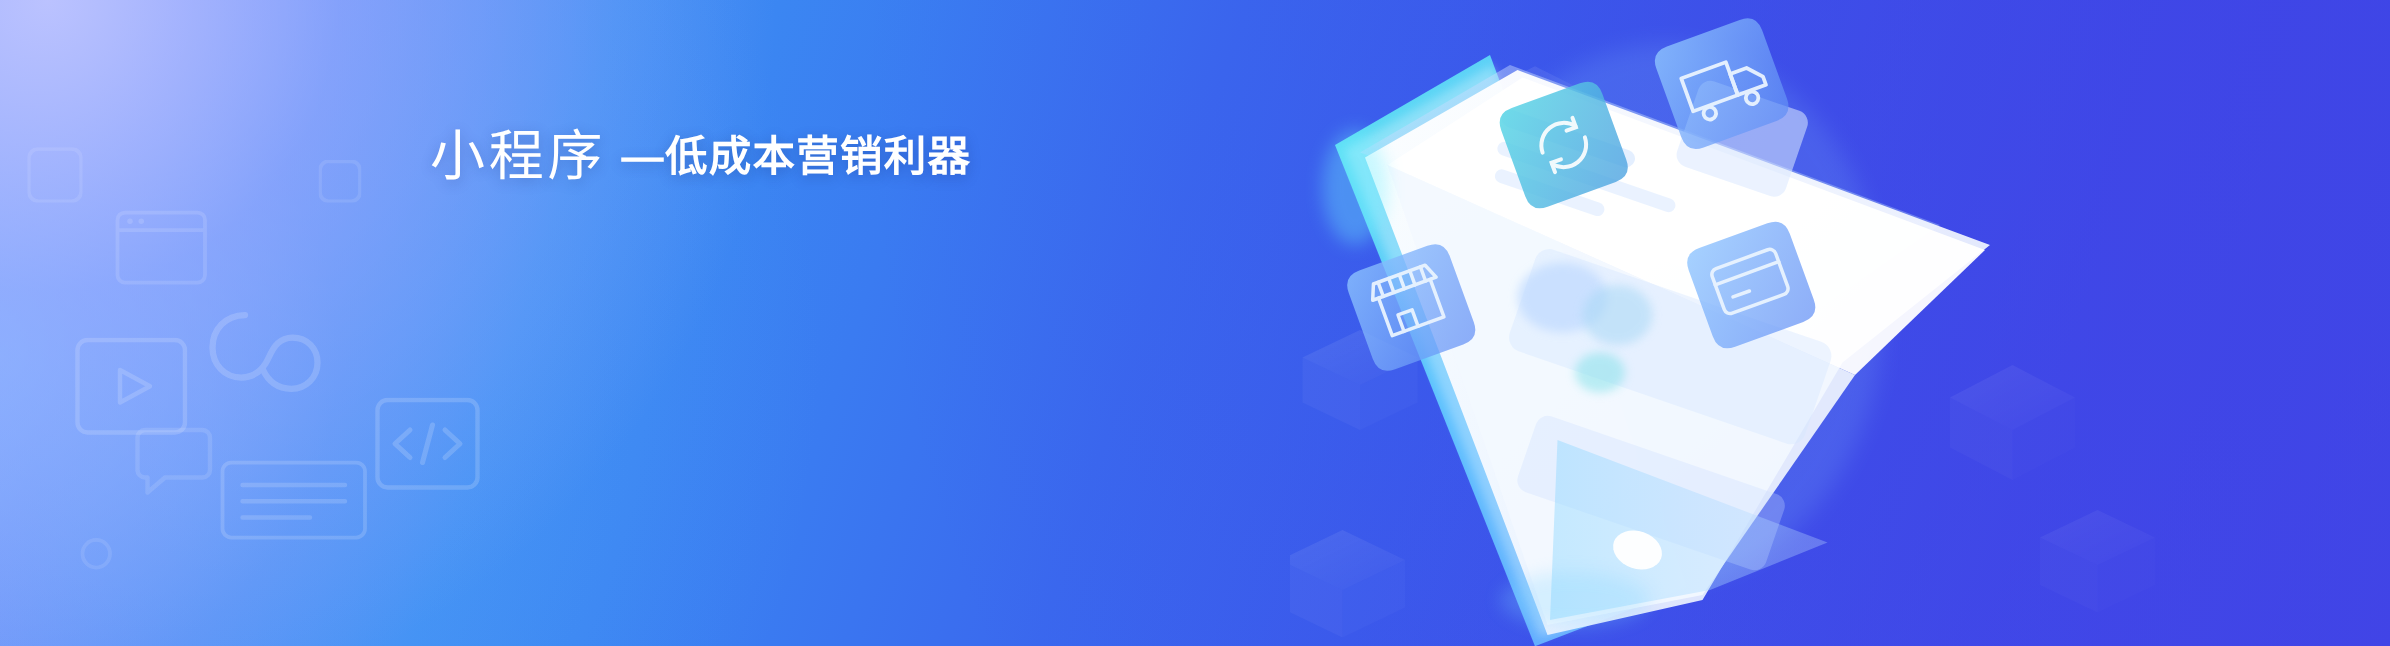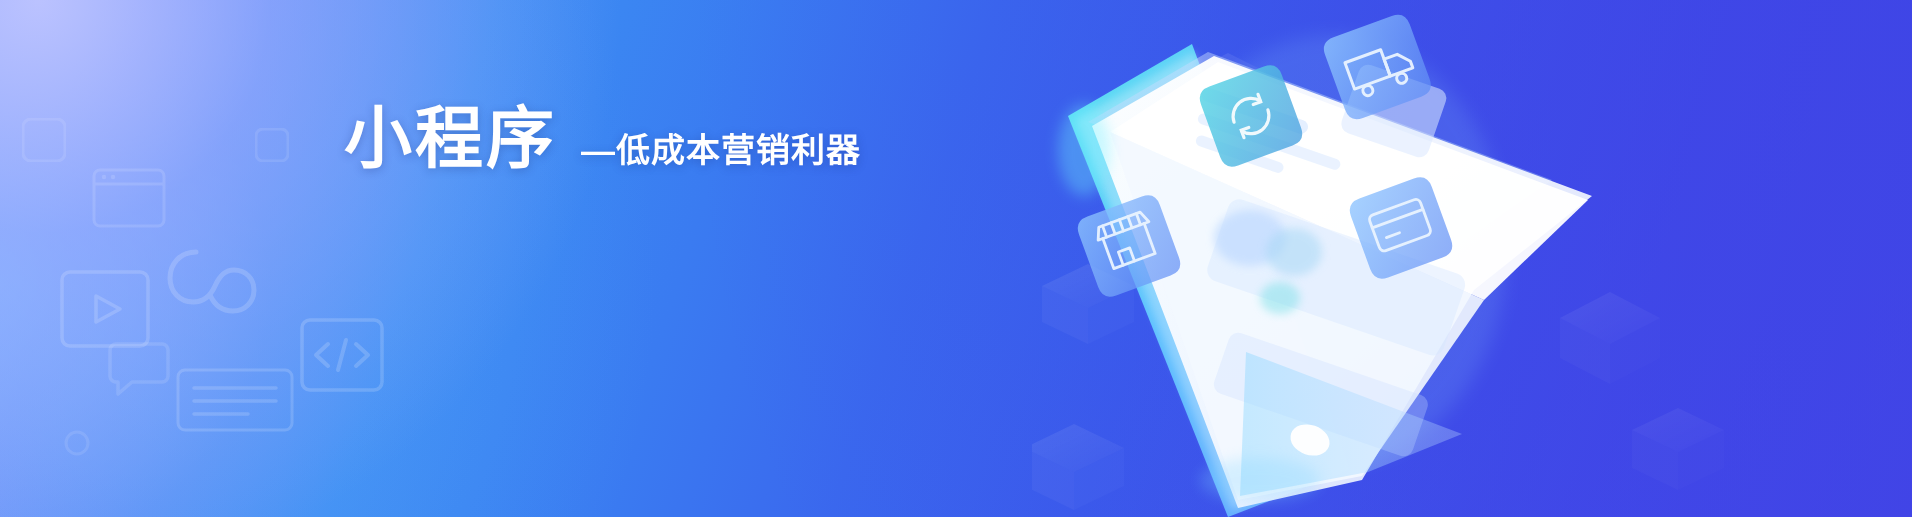--- a/index.html
+++ b/index.html
@@ -35,25 +35,25 @@
   
   .copy{
     position:absolute;left:344px;top:104px;width:620px;
     color:#ffffff;
   }
   .title-row{
     display:flex;align-items:flex-end;white-space:nowrap;
     text-shadow:0 2px 10px rgba(20,40,120,.28);
   }
   .title-main{
-    font-size:68px;line-height:1;font-weight:700;letter-spacing:3px;
+    font-size:44px;line-height:1;font-weight:400;letter-spacing:3px;
   }
   .title-sub{
     font-size:34px;line-height:1;font-weight:700;letter-spacing:1px;
-    margin-left:24px;padding-bottom:5px;
+    margin-left:12px;padding-bottom:5px;
   }
   .body{
     margin-top:34px;
     font-size:23px;line-height:44px;font-weight:400;letter-spacing:.5px;
     color:#f2f6ff;
     text-shadow:0 1px 6px rgba(20,40,120,.22);
   }
   .body p{margin:0;white-space:nowrap;}
 
   

